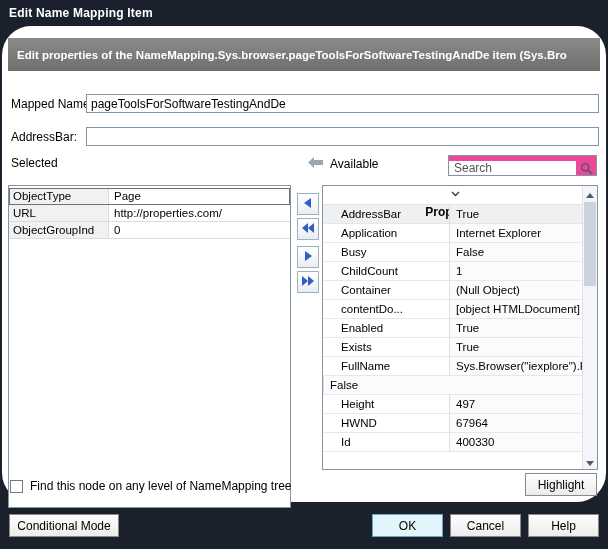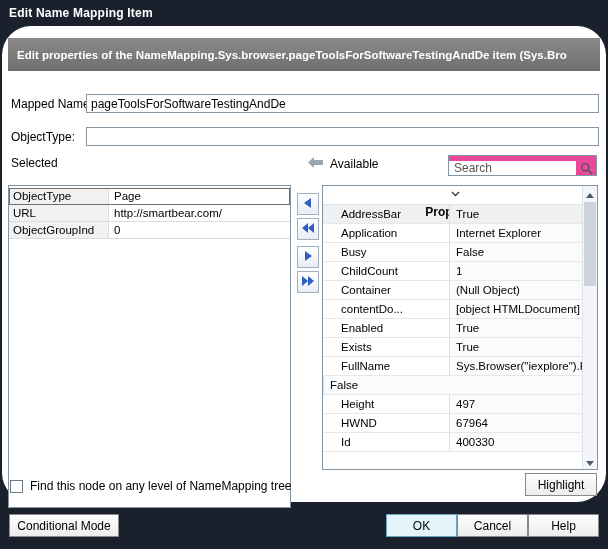--- a/index.html
+++ b/index.html
@@ -83,21 +83,21 @@
     display:flex; align-items:center; gap:7px; }
   .checkbox { width:13px; height:13px; border:1px solid #6d7b88; background:#fff; }
 
   .btn { font:12px "Liberation Sans",sans-serif; color:#000;
     background:linear-gradient(#fefefe,#ececec); border:1px solid #8a8a8a; }
   .highlight-btn { position:absolute; left:523px; top:447px; width:72px; height:23px; }
 
   .bottom-bar { position:absolute; left:0; right:0; bottom:0; height:47px;
     display:flex; align-items:center; padding:0 9px; }
   .cond-btn { width:110px; height:23px; }
-  .dialog-buttons { margin-left:auto; display:flex; }
+  .dialog-buttons { margin-left:auto; display:flex; gap:7px; }
   .dialog-buttons .btn { width:71px; height:23px; }
   .ok-btn { background:var(--default_button,#e3f4fb); border-color:#6ba7c4; }
 </style>
 </head>
 <body>
 
 <div class="window">
 
   <div class="titlebar">
     <span class="title">Edit Name Mapping Item</span>
@@ -105,21 +105,21 @@
 
   <div class="content">
 
     <div class="banner">
       <span>Edit properties of the NameMapping.Sys.browser.pageToolsForSoftwareTestingAndDe item (Sys.Bro</span>
     </div>
 
     <label class="field-label" id="lbl-mapped">Mapped Name:</label>
     <input class="text-input" id="inp-mapped" type="text" value="pageToolsForSoftwareTestingAndDe" style="">
 
-    <label class="field-label" id="lbl-desc">ObjectType:</label>
+    <label class="field-label" id="lbl-desc">AddressBar:</label>
     <input class="text-input" id="inp-desc" type="text" value="" style="">
 
     <div class="selected-label">Selected</div>
 
     <div class="available-wrap">
       <span>
         <svg width="15" height="11" viewBox="0 0 15 11">
             <path d="M6 0 L6 3 L15 3 L15 8 L6 8 L6 11 L0 5.5 Z" fill="#9aa6b0"></path>
           </svg>
       </span>
@@ -138,21 +138,21 @@
 
     <div class="sel-panel">
 
         <div class="sel-row">
           <span class="sel-name">ObjectType</span>
           <span class="sel-value">Page</span>
         </div>
 
         <div class="sel-row">
           <span class="sel-name">URL</span>
-          <span class="sel-value">http://smartbear.com/</span>
+          <span class="sel-value">http://properties.com/</span>
         </div>
 
         <div class="sel-row">
           <span class="sel-name">ObjectGroupInd</span>
           <span class="sel-value">0</span>
         </div>
       </div>
 
     <div class="transfer">
       <button class="tbtn" id="btn-left">

